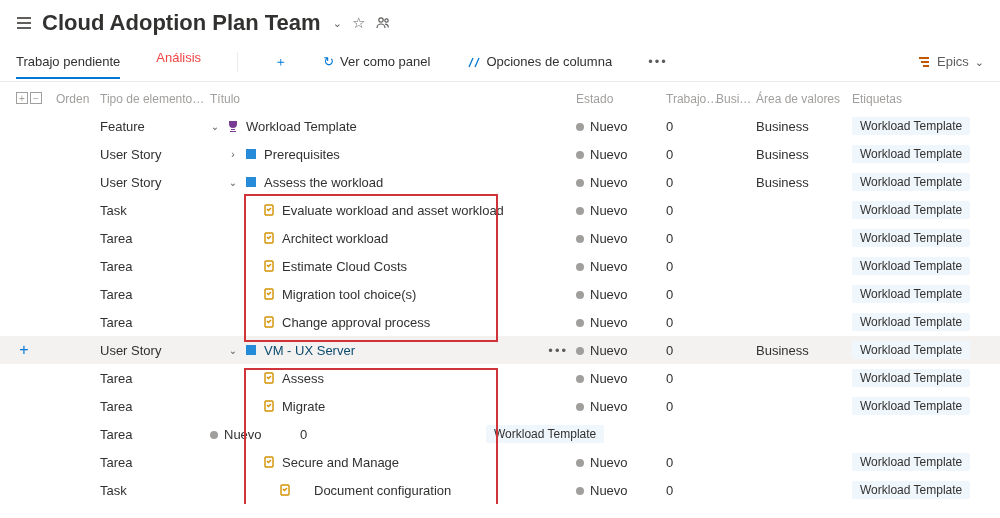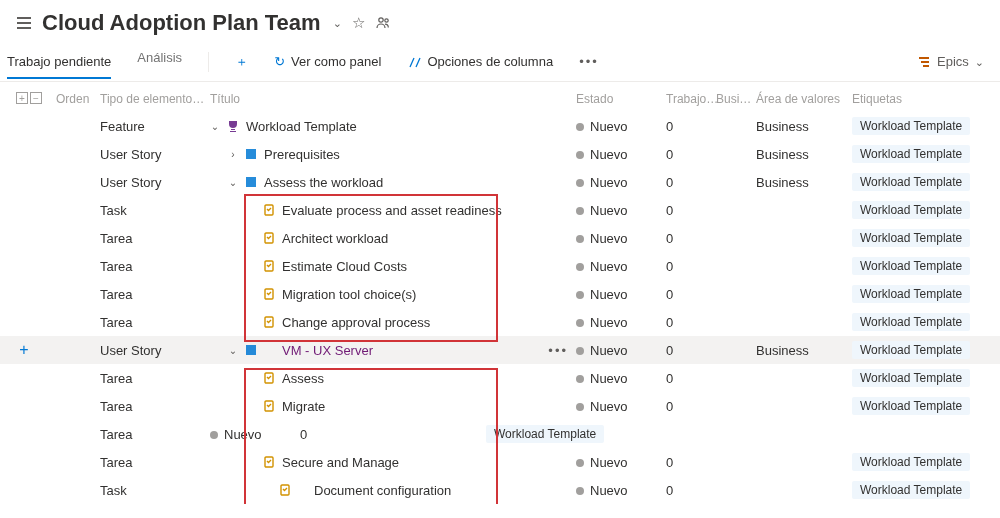--- a/index.html
+++ b/index.html
@@ -19,25 +19,25 @@
   }
   .hdr-icon { color: #605e5c; }
   .page-title { font-size: 22px; font-weight: 600; margin-right: 2px; }
   .chev { color: #605e5c; font-size: 11px; cursor: pointer; }
   .star { color: #605e5c; cursor: pointer; font-size:15px; }
   .people { color: #605e5c; cursor: pointer; font-size:14px; }
 
   .toolbar {
     display: flex;
     align-items: center;
-    padding: 14px 16px 8px 7px;
-    gap: 26px;
+    padding: 14px 16px 8px 16px;
+    gap: 36px;
     border-bottom: 1px solid #edebe9;
   }
-  .tab { padding-bottom: 8px; cursor: pointer; color:#737373; }
+  .tab { padding-bottom: 8px; cursor: pointer; color:#ef4444; }
   .tab.active { color: #323130; border-bottom: 2px solid #0078d4; margin-bottom:-9px; }
   .tool-btn { display:flex; align-items:center; gap:6px; color:#323130; cursor:pointer; }
   .tool-btn .ic { color:#0078d4; }
   .spacer { flex:1; }
   .epics-btn { display:flex; align-items:flex-end; gap:6px; cursor:pointer; color:#605e5c;}
   .epics-ic { color:#c15700; }
 
   .grid { width:100%; }
   .gh {
     display:flex;
@@ -59,21 +59,21 @@
     display:flex;
     align-items:center;
     padding: 4px 16px;
     min-height: 28px;
     font-size: 13px;
   }
   .row.hovered { background:#f3f2f1; }
   .title-cell { display:flex; align-items:center; gap:6px; }
   .caret { width:10px; font-size:10px; color:#605e5c; cursor:pointer; display:inline-block; text-align:center;}
   .wi-icon { width:14px; height:14px; display:inline-flex; align-items:center; justify-content:center; font-size:12px;}
-  .link { color:#701a75; cursor:pointer;margin-left:18px; }
+  .link { color:#0c4a6e; cursor:pointer; }
   .state-dot { width:8px; height:8px; border-radius:50%; background:#a19f9d; display:inline-block; margin-right:6px;}
   .tag { background:#eff6fc; color:#323130; font-size:12px; padding:2px 8px; border-radius:2px; display:inline-block;}
   .redbox { position:absolute; border:2px solid #d13438; pointer-events:none; }
   .rows-wrap { position:relative; }
   .plus-row { color:#0078d4; font-size:16px; cursor:pointer; width:16px; text-align:center;}
   .more-dots { color:#605e5c; cursor:pointer; letter-spacing:2px; padding-right:8px;}
   svg { display:block; }
   .sqbtn { width:12px; height:12px; border:1px solid #a19f9d; display:inline-flex; align-items:center; justify-content:center; font-size:10px; color:#a19f9d; cursor:pointer;}
 </style>
 </head>
@@ -218,21 +218,21 @@
         <div class="col-type">Task</div>
         <div class="col-title">
           <div class="title-cell" style="padding-left: 36px;">
             <span class="caret"></span>
             <span class="wi-icon">
               <svg width="14" height="14" viewBox="0 0 14 14" fill="none" stroke="#d29200" stroke-width="1.4">
                 <rect x="3" y="2" width="8" height="10" rx="1"></rect>
                 <path d="M5 6l1.5 1.5L9 5" stroke="#d29200"></path>
               </svg>
             </span>
-            <span>Evaluate process and asset readiness</span>
+            <span>Evaluate workload and asset workload</span>
           </div>
         </div>
         <div class="col-state"><span class="state-dot"></span>Nuevo</div>
         <div class="col-work">0</div>
         <div class="col-busv"></div>
         <div class="col-area"></div>
         <div class="col-tags"><span class="tag">Workload Template</span></div>
       </div>
       <div class="row">
         <div class="col-expand"></div>

